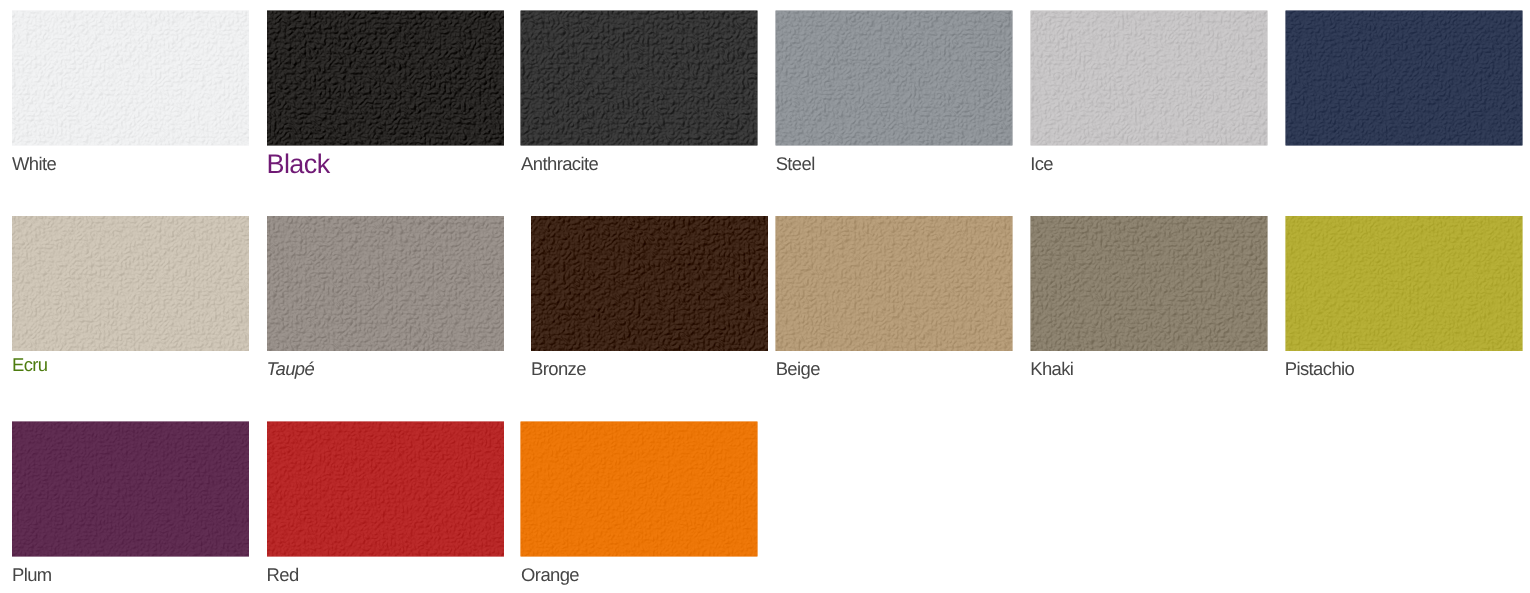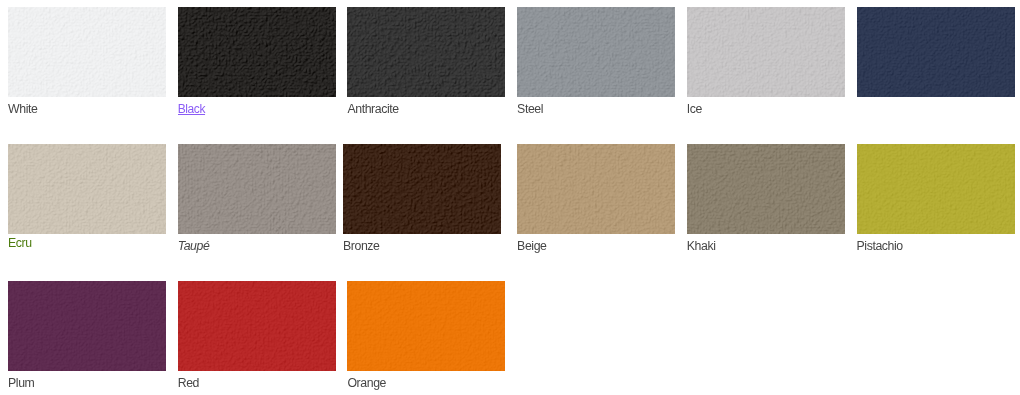--- a/index.html
+++ b/index.html
@@ -81,21 +81,21 @@
             <feComponentTransfer in="db">
               <feFuncR type="linear" slope="0.2080" intercept="-0.0134"></feFuncR>
               <feFuncG type="linear" slope="0.2080" intercept="-0.0213"></feFuncG>
               <feFuncB type="linear" slope="0.2080" intercept="-0.0291"></feFuncB>
               <feFuncA type="linear" slope="0" intercept="1"></feFuncA>
             </feComponentTransfer>
           </filter>
           <rect width="158" height="90" filter="url(#grain1)"></rect>
         </svg>
     </div>
-    <div class="swatch-label" style="width: 158px; margin-top: 5px; color: #8b5cf6; font-size: 12px; text-decoration: underline;">Black</div>
+    <div class="swatch-label" style="width: 158px; margin-top: 5px; color: #701a75; font-size: 18px; text-decoration: underline;">Black</div>
   </div>
   <div class="swatch-cell" style="left: 347.4px; top: 7px; width: 158px;">
     <div class="swatch-chip" style="background-color: rgb(53, 53, 53); width: 158px; height: 90px;">
       <svg class="swatch-grain" width="158" height="90">
           <filter id="grain2" x="0" y="0" width="100%" height="100%" color-interpolation-filters="sRGB">
             <feTurbulence type="turbulence" baseFrequency="0.3" numOctaves="3" seed="29" result="t"></feTurbulence>
             <feDiffuseLighting in="t" lighting-color="#ffffff" surfaceScale="1.6" diffuseConstant="1" result="d">
               <feDistantLight azimuth="225" elevation="55"></feDistantLight>
             </feDiffuseLighting>
             <feGaussianBlur in="d" stdDeviation="0.2" result="db"></feGaussianBlur>
@@ -208,21 +208,21 @@
               <feFuncG type="linear" slope="0.1360" intercept="0.4506"></feFuncG>
               <feFuncB type="linear" slope="0.1360" intercept="0.4271"></feFuncB>
               <feFuncA type="linear" slope="0" intercept="1"></feFuncA>
             </feComponentTransfer>
           </filter>
           <rect width="158" height="90" filter="url(#grain7)"></rect>
         </svg>
     </div>
     <div class="swatch-label" style="width: 158px; margin-top: 5px; color: rgb(70, 70, 70); font-size: 12.3px; font-style: italic;">Taupé</div>
   </div>
-  <div class="swatch-cell" style="left: 343px; top: 144px; width: 158px;">
+  <div class="swatch-cell" style="left: 354px; top: 144px; width: 158px;">
     <div class="swatch-chip" style="background-color: rgb(60, 35, 21); width: 158px; height: 90px;">
       <svg class="swatch-grain" width="158" height="90">
           <filter id="grain8" x="0" y="0" width="100%" height="100%" color-interpolation-filters="sRGB">
             <feTurbulence type="turbulence" baseFrequency="0.3" numOctaves="3" seed="107" result="t"></feTurbulence>
             <feDiffuseLighting in="t" lighting-color="#ffffff" surfaceScale="1.6" diffuseConstant="1" result="d">
               <feDistantLight azimuth="225" elevation="55"></feDistantLight>
             </feDiffuseLighting>
             <feGaussianBlur in="d" stdDeviation="0.2" result="db"></feGaussianBlur>
             <feComponentTransfer in="db">
               <feFuncR type="linear" slope="0.1840" intercept="0.0916"></feFuncR>

